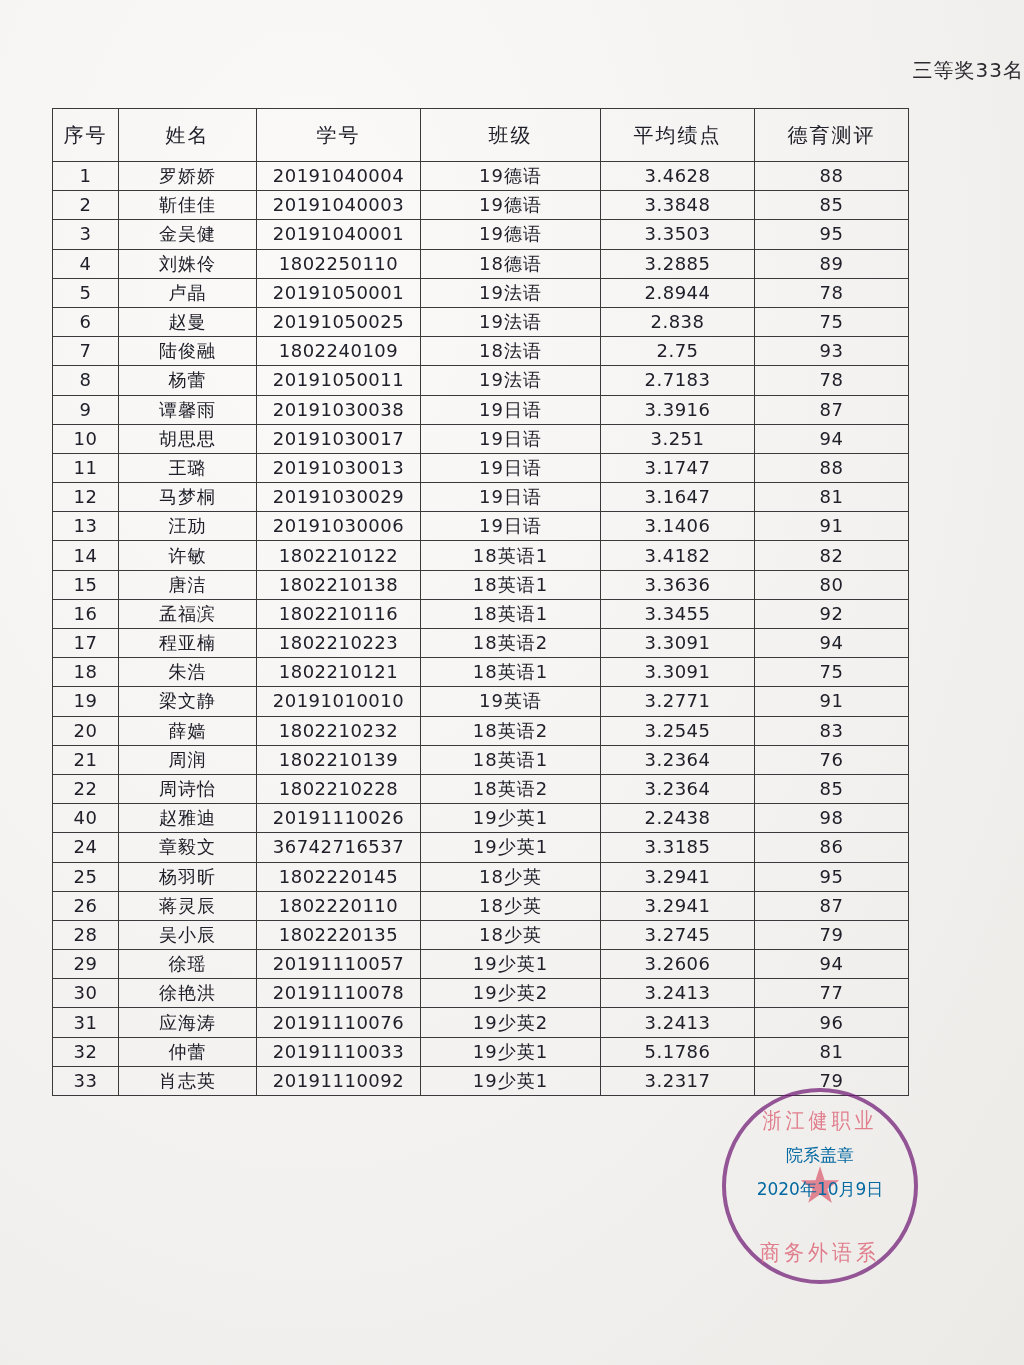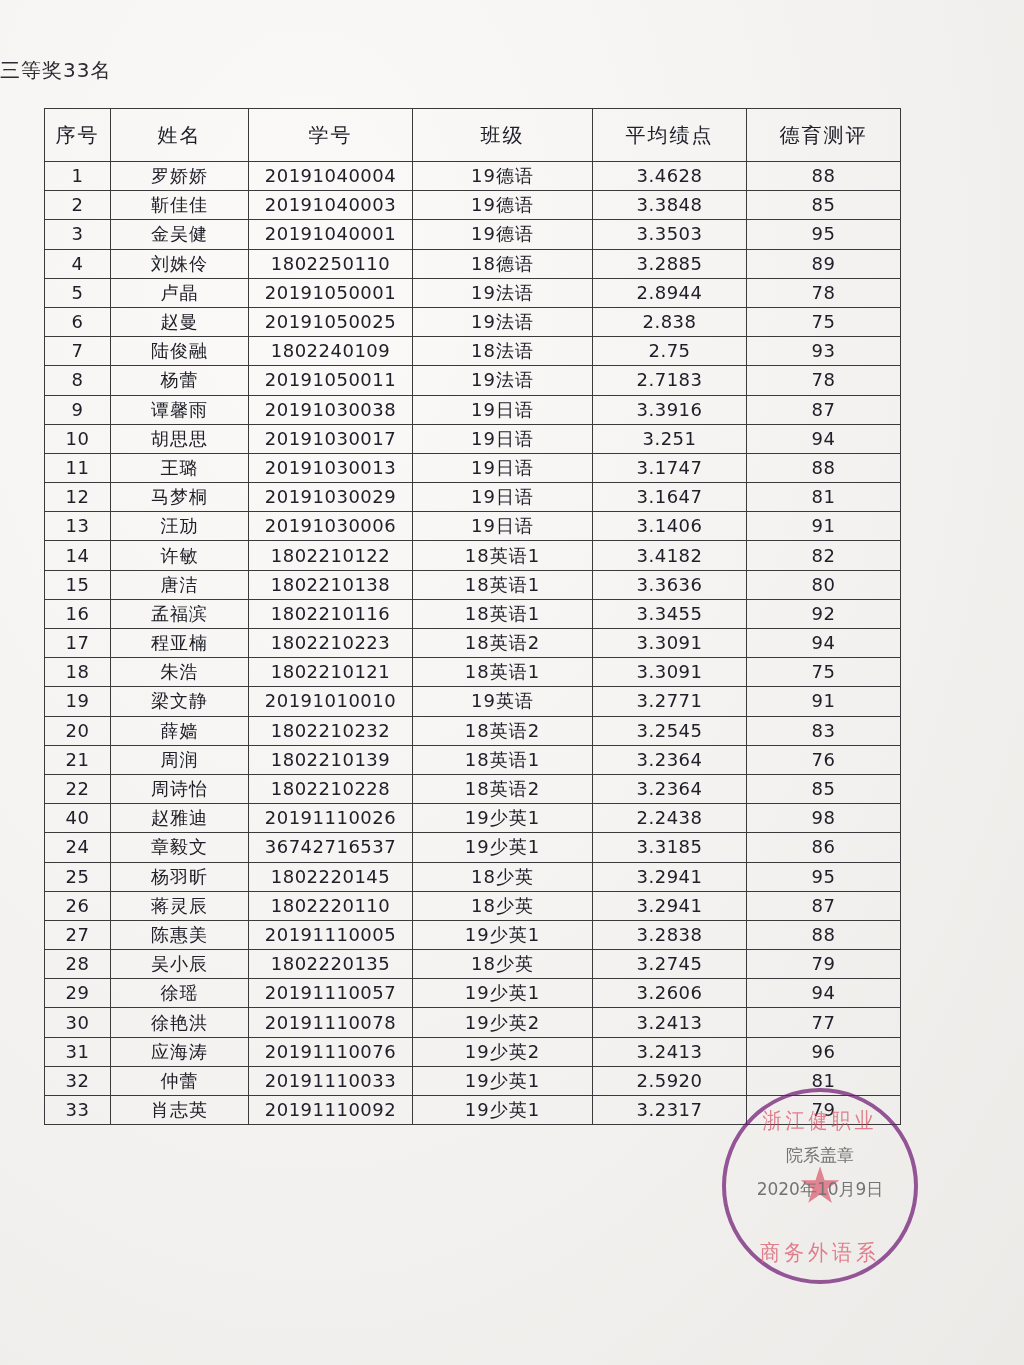--- a/index.html
+++ b/index.html
@@ -19,29 +19,29 @@
     position: absolute;
     inset: 0;
     background:
       radial-gradient(ellipse at 30% 20%, #fbfaf8 0%, #f4f2f0 55%, #eceae7 100%);
   }
   .page-title {
     position: absolute;
     top: 57px;
     left: 0;
     width: 1024px;
-    text-align: left;
+    text-align: right;
     font-size: 20px;
     font-family: "DejaVu Sans", "Liberation Sans", sans-serif;
     color: #2b2b30;
     letter-spacing: 1px;
   }
   .table-wrap {
     position: absolute;
-    left: 44px;
+    left: 52px;
     top: 108px;
     width: 856px;
   }
   table.grade-table {
     border-collapse: collapse;
     width: 100%;
     table-layout: fixed;
     background: transparent;
   }
   table.grade-table th,
@@ -81,21 +81,21 @@
 
   
   .footer-block {
     position: absolute;
     left: 700px;
     top: 1138px;
     width: 240px;
     text-align: center;
     font-family: "DejaVu Sans", "Liberation Sans", sans-serif;
     font-size: 17px;
-    color: #737373;
+    color: #0369a1;
     line-height: 34px;
     z-index: 3;
   }
   .stamp {
     position: absolute;
     left: 722px;
     top: 1088px;
     width: 196px;
     height: 196px;
     border: 4px solid #701a75;
@@ -366,28 +366,20 @@
         </tr>
         <tr>
           <td class="num">26</td>
           <td class="name">蒋灵辰</td>
           <td class="sid">1802220110</td>
           <td class="cls">18少英</td>
           <td class="gpa">3.2941</td>
           <td class="moral">87</td>
         </tr>
         <tr>
-          <td class="num">27</td>
-          <td class="name">陈惠美</td>
-          <td class="sid">20191110005</td>
-          <td class="cls">19少英1</td>
-          <td class="gpa">3.2838</td>
-          <td class="moral">88</td>
-        </tr>
-        <tr>
           <td class="num">28</td>
           <td class="name">吴小辰</td>
           <td class="sid">1802220135</td>
           <td class="cls">18少英</td>
           <td class="gpa">3.2745</td>
           <td class="moral">79</td>
         </tr>
         <tr>
           <td class="num">29</td>
           <td class="name">徐瑶</td>
@@ -410,21 +402,21 @@
           <td class="sid">20191110076</td>
           <td class="cls">19少英2</td>
           <td class="gpa">3.2413</td>
           <td class="moral">96</td>
         </tr>
         <tr>
           <td class="num">32</td>
           <td class="name">仲蕾</td>
           <td class="sid">20191110033</td>
           <td class="cls">19少英1</td>
-          <td class="gpa">2.5920</td>
+          <td class="gpa">5.1786</td>
           <td class="moral">81</td>
         </tr>
         <tr>
           <td class="num">33</td>
           <td class="name">肖志英</td>
           <td class="sid">20191110092</td>
           <td class="cls">19少英1</td>
           <td class="gpa">3.2317</td>
           <td class="moral">79</td>
         </tr>

